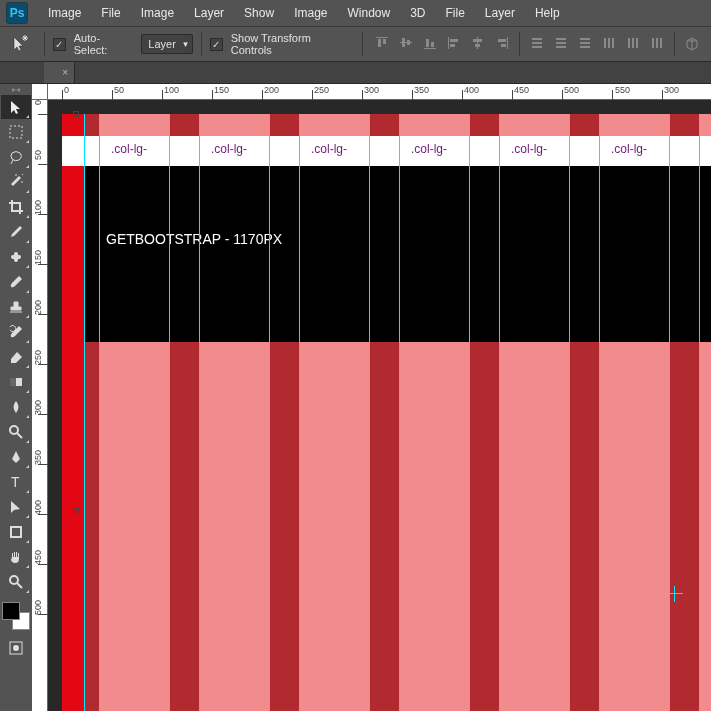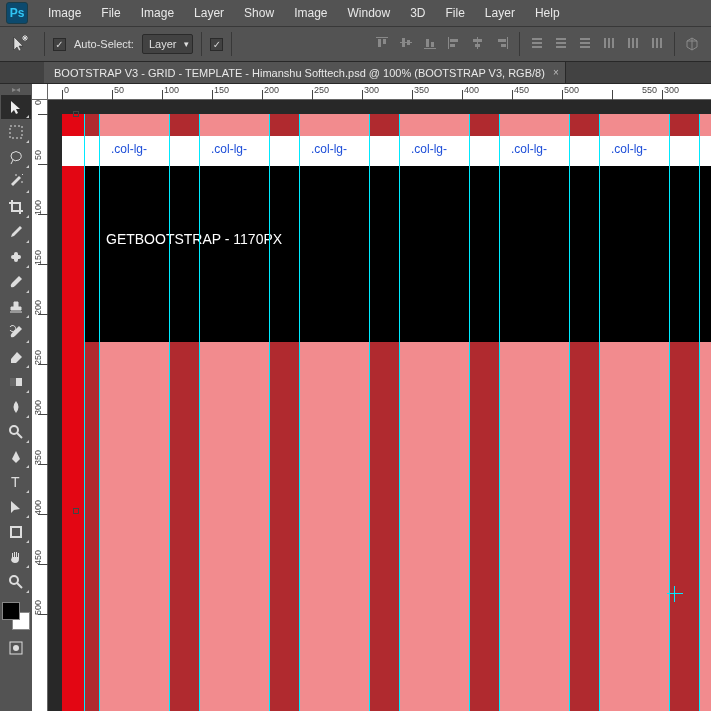--- a/index.html
+++ b/index.html
@@ -46,21 +46,21 @@
 .rulerV .tick { left:1px; writing-mode: vertical-rl; transform: scale(-1); }
 .rulerV .majortick { position:absolute; left:6px; height:1px; width:10px; background:#444; }
 
 
 .canvas { position:absolute; left:48px; top:100px; right:0; bottom:0; background:#282828; overflow:hidden; z-index:2; }
 .doc { position:absolute; left:14px; top:14px; width:900px; height:900px; background:#fff; }
 .stripe-pink { position:absolute; top:0; bottom:0; background:#f28b8e; }
 .stripe-dark { position:absolute; top:0; bottom:0; background:#b02a2f; }
 .stripe-red { position:absolute; top:0; bottom:0; background:#e30613; }
 .label-row { position:absolute; left:0; right:0; background:#fff; height:30px; top:22px; }
-.col-label { position:absolute; font-size:12px; color:#1d4ed8; top:6px; }
+.col-label { position:absolute; font-size:12px; color:#701a75; top:6px; }
 .black-band { position:absolute; left:22px; right:-200px; top:52px; height:176px; background:#000; }
 .txt-white { color:#fff; font-size:14px; position:absolute; font-family: Arial, sans-serif; }
 .guide-v { position:absolute; top:0; bottom:0; width:1px; background:#00eaff; z-index:20; }
 .target { position:absolute; width:16px; height:16px; z-index:25; }
 .target::before,.target::after { content:""; position:absolute; background:#00eaff; }
 .target::before { left:7px; top:0; width:1px; height:16px; }
 .target::after { top:7px; left:0; height:1px; width:16px; }
 .handle-sq { position:absolute; width:6px; height:6px; border: 1px solid #444; background: none; z-index: 22;}
 
 svg { display:block; }
@@ -93,20 +93,21 @@
       </svg>
   </div>
   <div class="divider"></div>
   <span class="checkbox">✓</span>
   <span class="opt-label">Auto-Select:</span>
   <div class="dropdown">
       <span>Layer</span>
     </div>
   <div class="divider"></div>
   <span class="checkbox">✓</span>
+  <span class="opt-label">Show Transform Controls</span>
   <div class="divider"></div>
   <div class="align-group">
     <span class="align-ico">
         <svg width="16" height="16">
           <rect x="2" y="2" width="12" height="1" fill="#ccc"></rect>
           <rect x="4" y="4" width="3" height="8" fill="#ccc"></rect>
           <rect x="9" y="4" width="3" height="5" fill="#ccc"></rect>
         </svg>
       </span>
     <span class="align-ico">
@@ -191,21 +192,20 @@
     <span class="align-ico">
         <svg width="16" height="16">
           <path d="M3 6 L8 3 L13 6 L13 12 L8 15 L3 12 Z M8 3 L8 15 M3 6 L13 6" stroke="#ccc" fill="none"></path>
         </svg>
       </span>
   </div>
 </div>
 
 <div class="tabrow">
   <div class="doctab">
-    <span>BOOTSTRAP V3 - GRID - TEMPLATE - Himanshu Softtech.psd @ 100% (BOOTSTRAP V3, RGB/8)</span>
     <span class="x">×</span>
   </div>
 </div>
 
 <div class="toolbox">
   <div class="tool-grip">▸◂</div>
   <div class="tool-btn selected">
       <svg width="16" height="16">
         <path d="M3 2 L3 14 L6 11 L8 15 L10 14 L8 10 L12 10 Z" fill="#eee"></path>
       </svg>
@@ -360,21 +360,21 @@
     <div class="tick" style="left: 316px;">300</div>
     <div class="majortick" style="left: 314px;"></div>
     <div class="tick" style="left: 366px;">350</div>
     <div class="majortick" style="left: 364px;"></div>
     <div class="tick" style="left: 416px;">400</div>
     <div class="majortick" style="left: 414px;"></div>
     <div class="tick" style="left: 466px;">450</div>
     <div class="majortick" style="left: 464px;"></div>
     <div class="tick" style="left: 516px;">500</div>
     <div class="majortick" style="left: 514px;"></div>
-    <div class="tick" style="left: 594px;">550</div>
+    <div class="tick" style="left: 567px;">550</div>
     <div class="majortick" style="left: 564px;"></div>
     <div class="tick" style="left: 616px;">300</div>
     <div class="majortick" style="left: 614px;"></div>
   </div>
 <div class="rulerV" id="rulerV">
     <div class="tick" style="top: 16px;">0</div>
     <div class="majortick" style="top: 30px;"></div>
     <div class="tick" style="top: 66px;">50</div>
     <div class="majortick" style="top: 80px;"></div>
     <div class="tick" style="top: 116px;">100</div>

